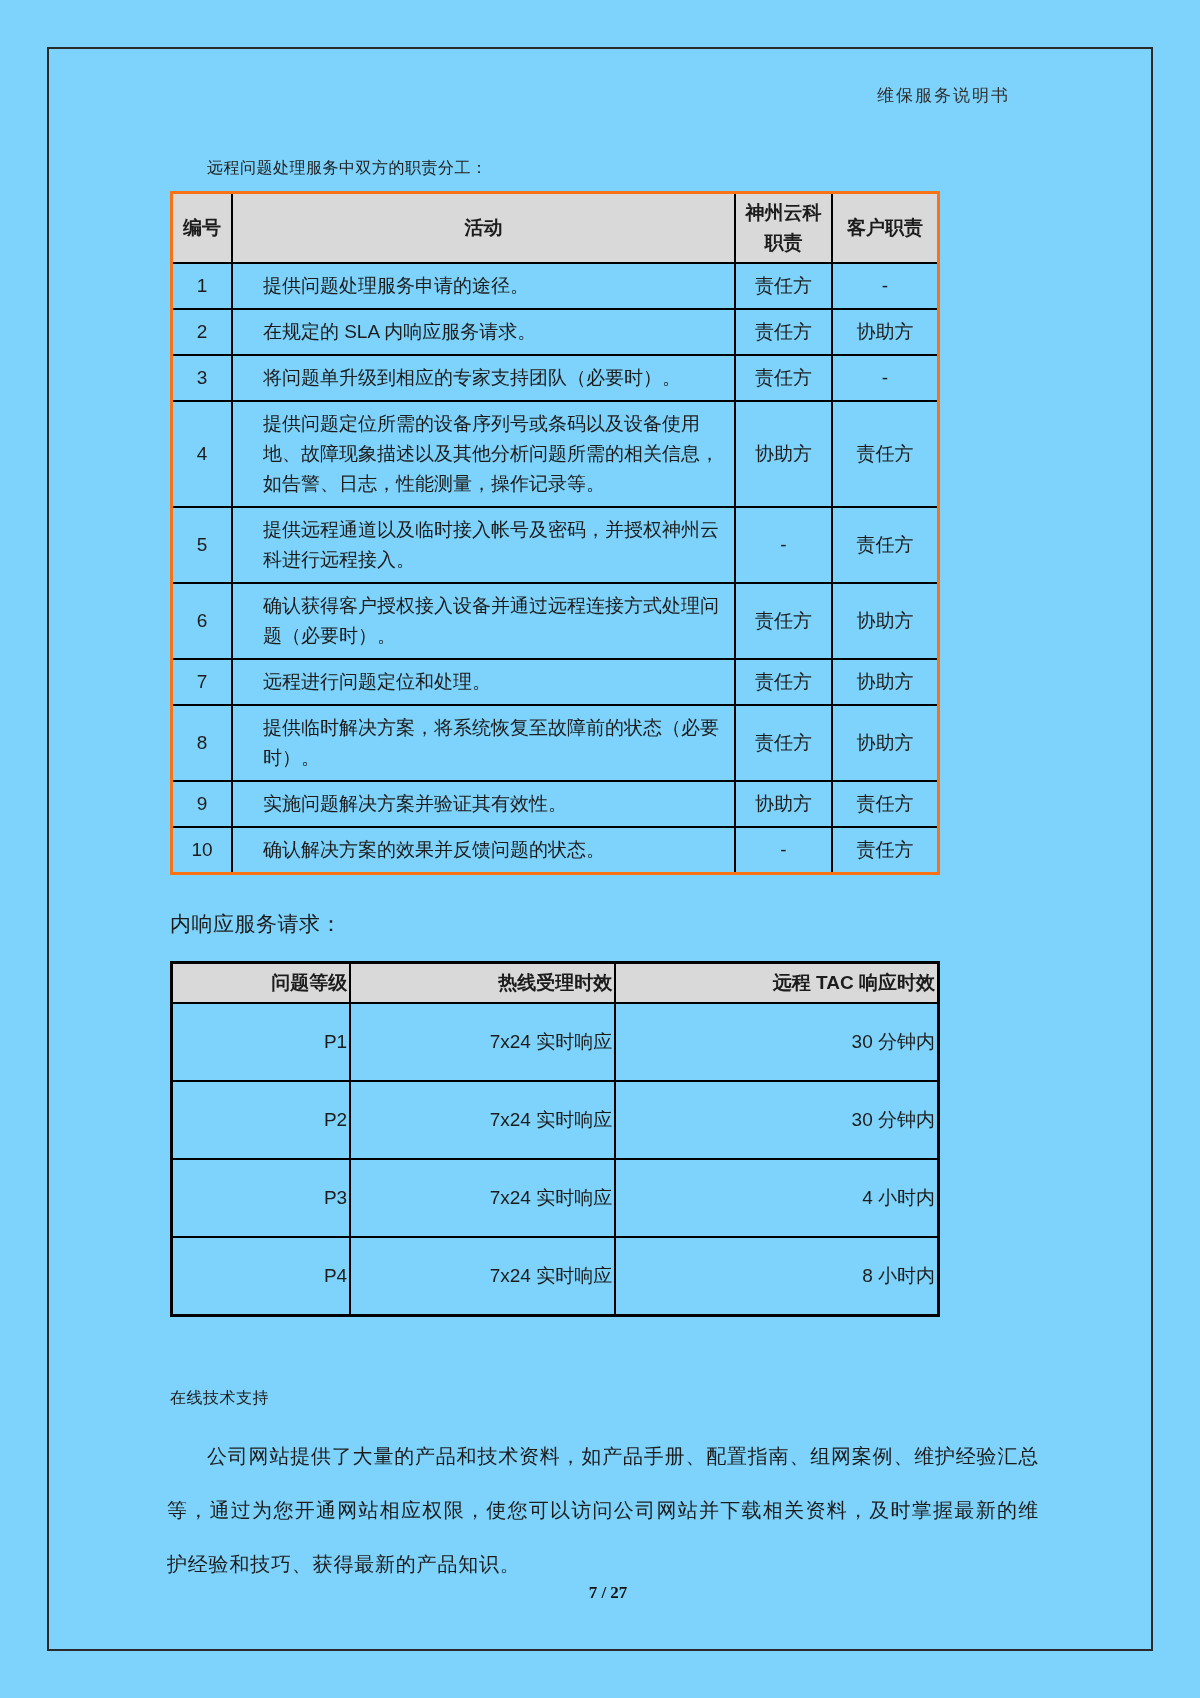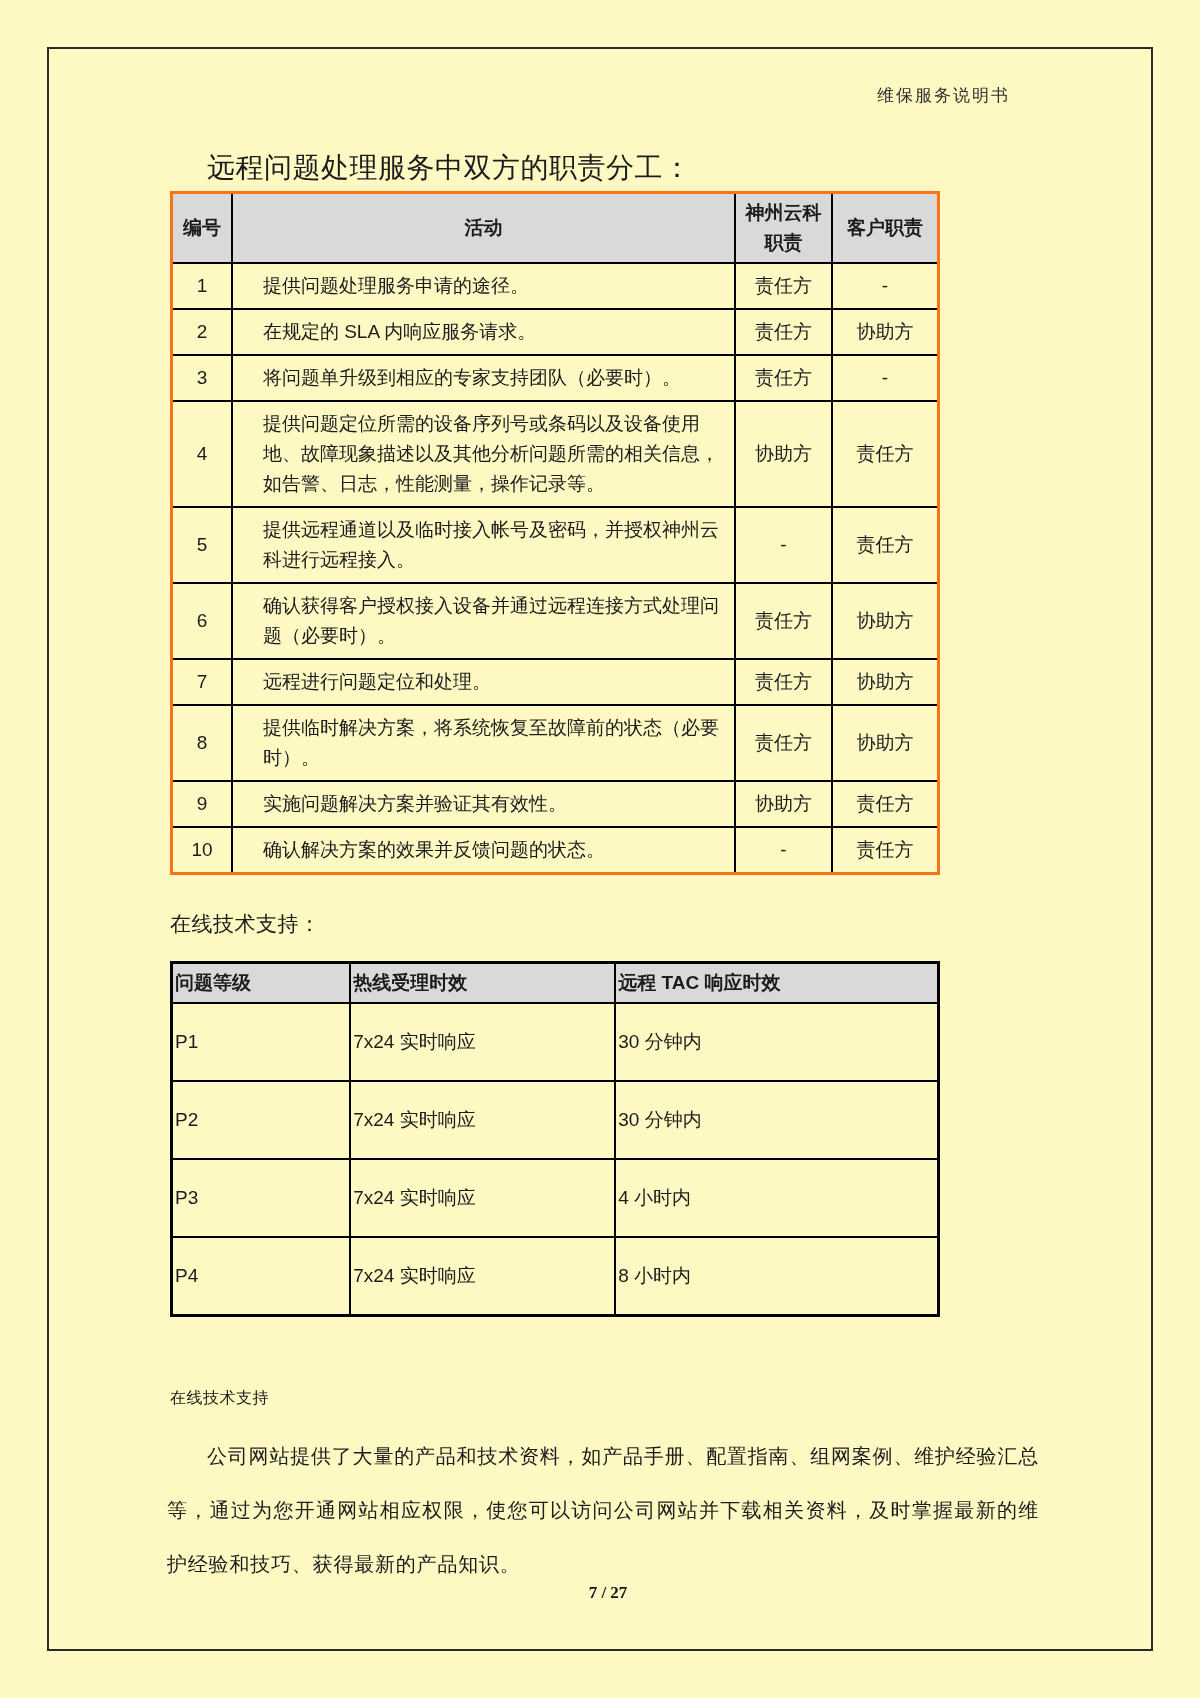--- a/index.html
+++ b/index.html
@@ -1,53 +1,53 @@
 <!DOCTYPE html>
 <html><head>
 <meta charset="utf-8">
 <style>
   html,body{margin:0;padding:0;background:#ffffff;}
   .page{
     position:relative;
     width:1200px;height:1698px;
-    background:#fef9c3;
+    background:#7dd3fc;
     font-family:"Liberation Sans", sans-serif;
     color:#1c1c1c;
     overflow:hidden;
   }
   .frame{
     position:absolute;left:47px;top:47px;width:1102px;height:1600px;
     border:2px solid #2a2a2a;
   }
   .doc-header{
     position:absolute;top:84px;right:190px;
     font-family:"Liberation Serif", serif;
     font-size:17px;letter-spacing:2px;color:#2f2f2f;
   }
   .content{
     position:absolute;left:167px;top:143px;width:872px;
   }
   .intro-line1{font-size:20px;line-height:30px;padding-left:13px;letter-spacing:0.5px;}
-  .intro-line2{font-size:28px;line-height:30px;margin-top:10px;padding-left:40px;letter-spacing:0.5px;}
+  .intro-line2{font-size:16px;line-height:30px;margin-top:10px;padding-left:40px;letter-spacing:0.5px;}
 
   table{border-collapse:collapse;table-layout:fixed;margin-left:3px;}
   .t1{width:770px;margin-top:8px;border:3px solid #f97316;}
   .t1 th,.t1 td{border:2px solid #000;font-size:19px;line-height:30px;}
   .t1 th{background:#d9d9d9;font-weight:bold;text-align:center;padding:4px 2px;}
   .t1 td{padding:7px 2px;text-align:center;}
   .t1 td.act{text-align:left;padding:7px 10px 7px 30px;}
   .col-no{width:60px;}
   .col-act{width:500px;}
   .col-vendor{width:96px;}
   .col-cust{width:106px;}
 
   .section-title{font-size:21px;line-height:30px;margin-top:34px;margin-left:3px;letter-spacing:0.5px;}
 
   .t2{width:770px;margin-top:22px;border:3px solid #000;}
-  .t2 th,.t2 td{border:2px solid #000;font-size:19px;line-height:28px;text-align:left;}
+  .t2 th,.t2 td{border:2px solid #000;font-size:19px;line-height:28px;text-align:right;}
   .t2 th{background:#d9d9d9;font-weight:bold;padding:5px 2px;}
   .t2 td{padding:24px 2px;}
   .col-level{width:178px;}
   .col-hotline{width:264px;}
   .col-tac{width:322px;}
 
   .support-title{font-size:16px;line-height:30px;margin-top:66px;margin-left:3px;letter-spacing:0.5px;}
   .para{
     font-size:20px;line-height:54px;margin:0;margin-top:16px;
     text-align:justify;text-indent:40px;letter-spacing:0.8px;
@@ -148,21 +148,21 @@
         </tr>
         <tr>
           <td>10</td>
           <td class="act">确认解决方案的效果并反馈问题的状态。</td>
           <td>-</td>
           <td>责任方</td>
         </tr>
       </tbody>
     </table>
 
-    <div class="section-title">在线技术支持：</div>
+    <div class="section-title">内响应服务请求：</div>
 
     <table class="t2">
       <colgroup>
         <col class="col-level">
           <col class="col-hotline">
           <col class="col-tac">
       </colgroup>
       <thead>
         <tr>
           <th>问题等级</th>

